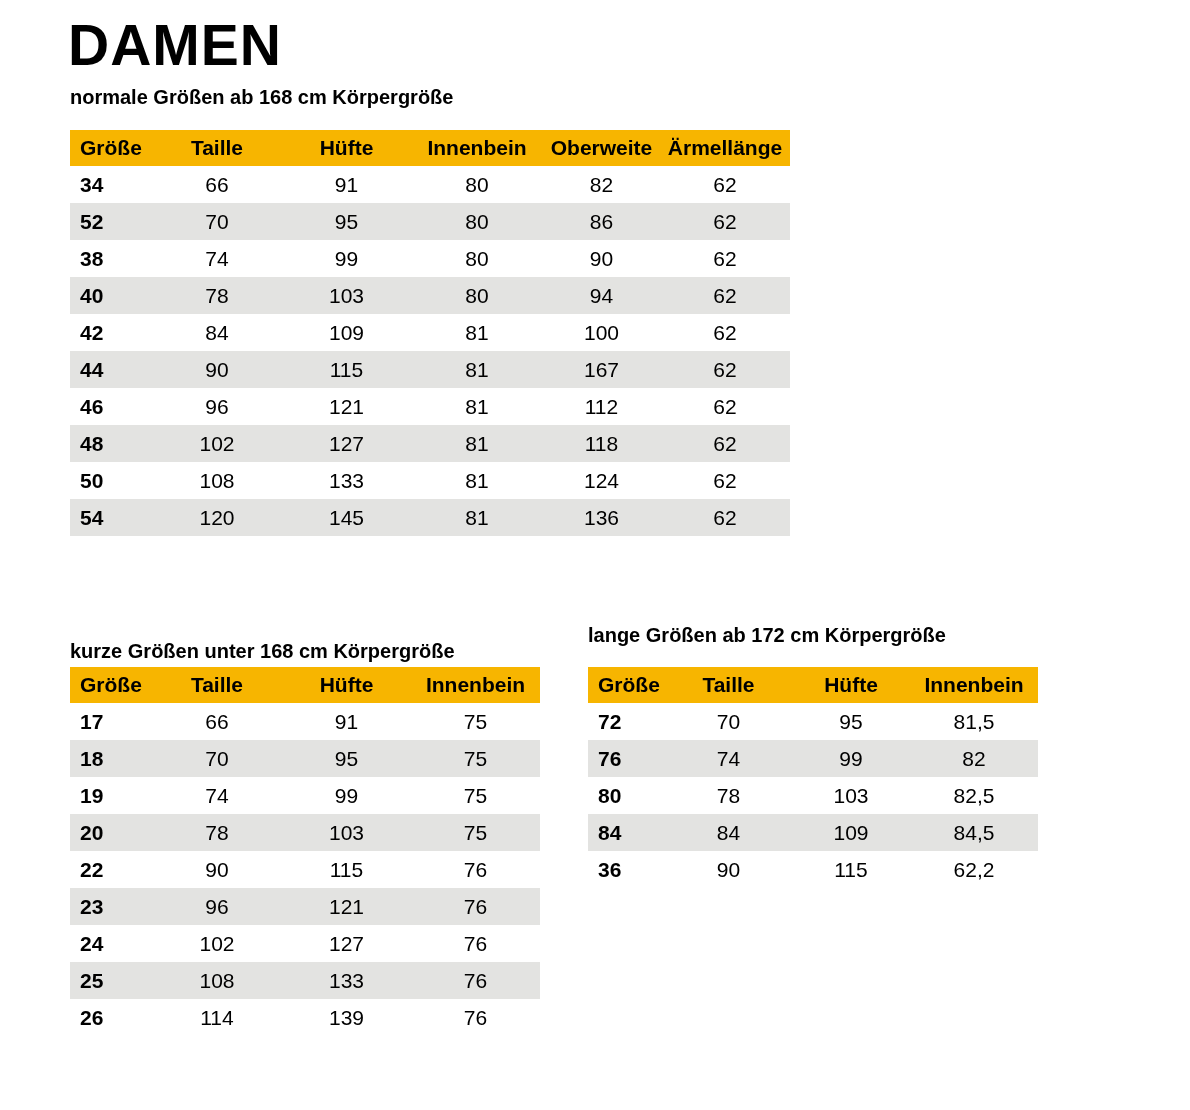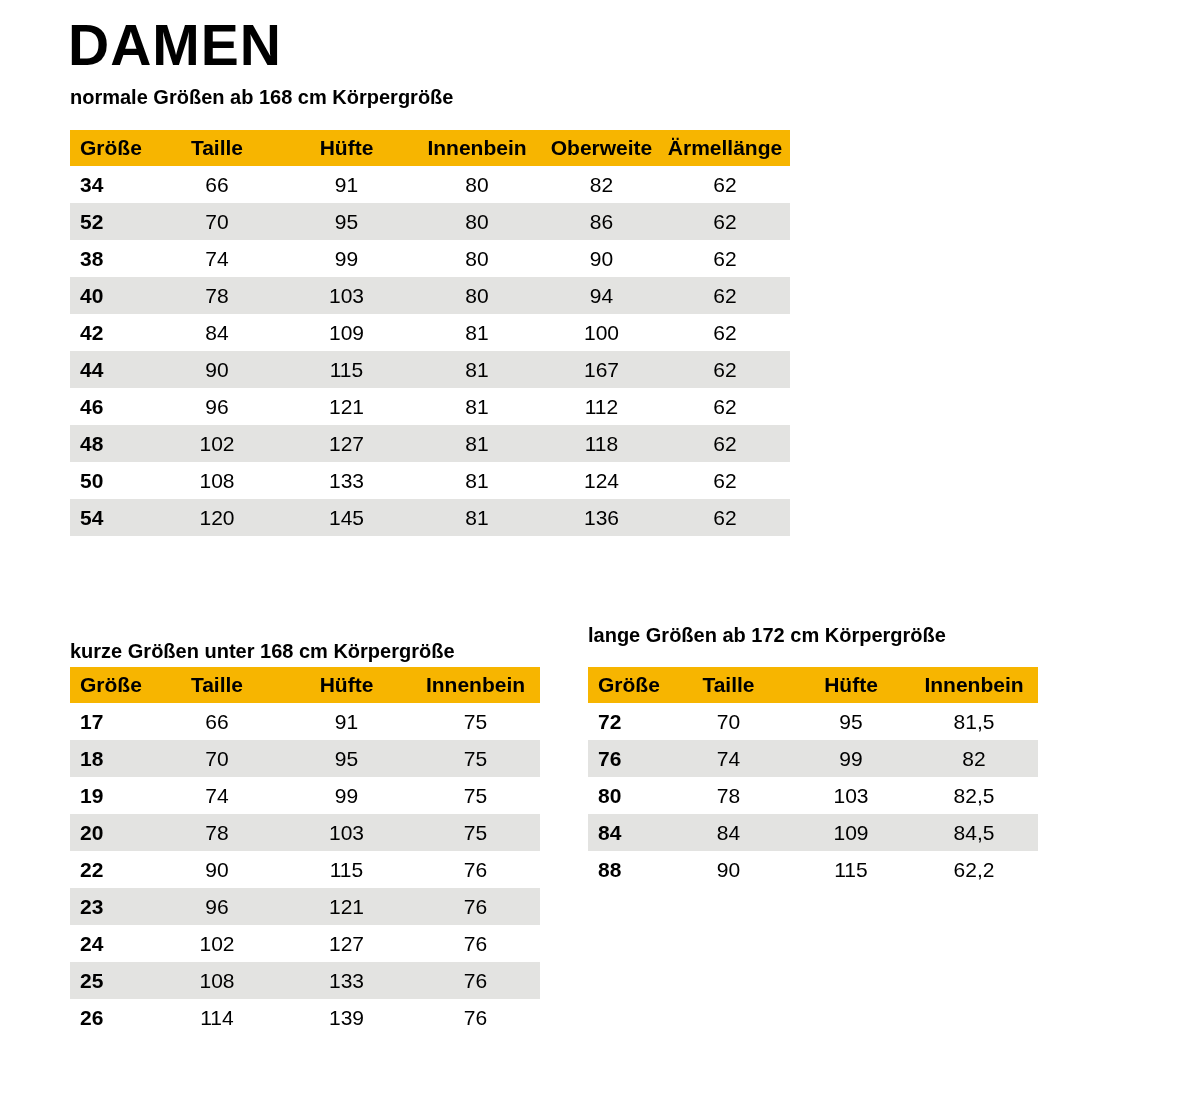--- a/index.html
+++ b/index.html
@@ -306,21 +306,21 @@
           <td>103</td>
           <td>82,5</td>
         </tr>
         <tr>
           <td>84</td>
           <td>84</td>
           <td>109</td>
           <td>84,5</td>
         </tr>
         <tr>
-          <td>88</td>
+          <td>36</td>
           <td>90</td>
           <td>115</td>
           <td>62,2</td>
         </tr>
       </tbody>
   </table>
 
 </div>
 
 </body></html>

